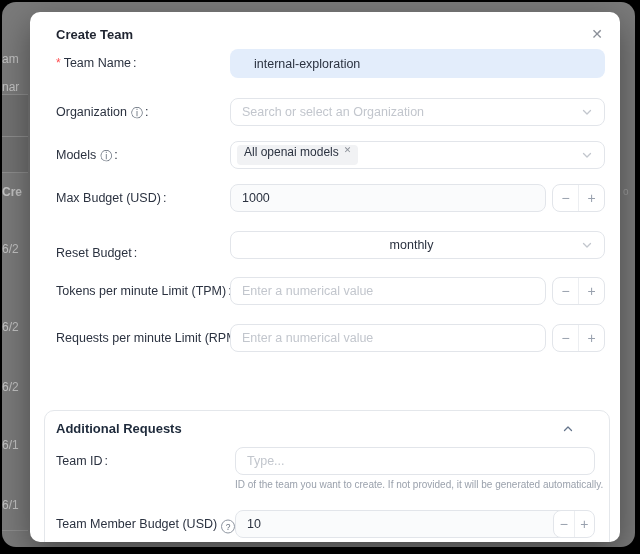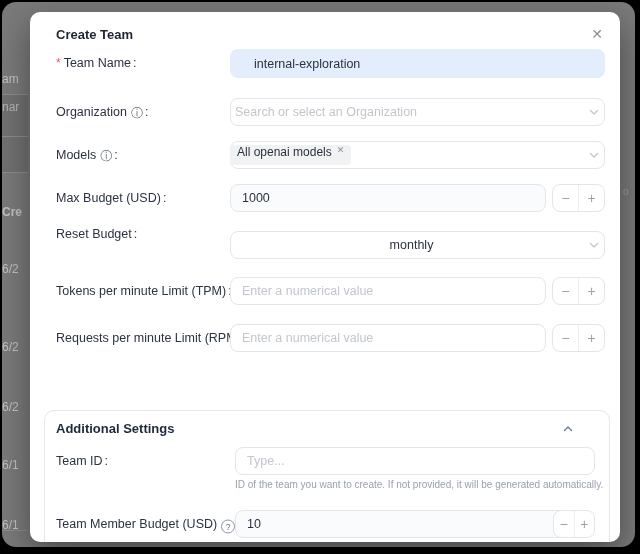--- a/index.html
+++ b/index.html
@@ -1,21 +1,21 @@
 <!DOCTYPE html>
 <html><head>
 <meta charset="utf-8">
 <style>
   html,body{margin:0;padding:0;background:#000;width:640px;height:554px;overflow:hidden;
     font-family:"Liberation Sans","DejaVu Sans",sans-serif;-webkit-font-smoothing:antialiased;}
   .stage{position:relative;width:640px;height:554px;background:#000;}
   
   .window{position:absolute;left:2px;top:2px;right:5px;bottom:7px;background:#7a7a7a;
     border-radius:14px;overflow:hidden;}
-  .bg-frag{position:absolute;color:#c2c2c2;font-size:12px;left:0;white-space:nowrap;margin-top:20px;}
+  .bg-frag{position:absolute;color:#c2c2c2;font-size:12px;left:0;white-space:nowrap;}
   .bg-line{position:absolute;left:0;width:26px;height:1px;background:#8d8d8d;}
   .bg-block{position:absolute;left:0;width:26px;background:rgba(0,0,0,0.07);}
   .bg-frag-r{position:absolute;color:#9c9c9c;font-size:10px;}
 
   
   .modal{position:absolute;left:30px;top:12px;width:590px;height:530px;background:#fff;
     border-radius:10px;box-shadow:0 12px 34px rgba(0,0,0,.4);overflow:hidden;}
   .modal-title{position:absolute;left:26px;top:15px;font-size:13px;font-weight:bold;color:#1f2430;}
   .close-btn{position:absolute;top:11px;right:12px;width:22px;height:22px;display:flex;
     align-items:center;justify-content:center;color:#8a8f98;font-size:14px;cursor:pointer;}
@@ -24,21 +24,21 @@
   .req{color:#ff4d4f;margin-right:3px;font-size:12px;}
   .colon{margin-left:2px;color:#2b3240;}
   .info-i{display:inline-block;color:#626b78;font-size:12px;margin-left:4px;transform:translateY(0.5px);}
   .q-i{display:inline-flex;width:12px;height:12px;border:1px solid #8e95a0;border-radius:50%;
     align-items:center;justify-content:center;font-size:8.5px;color:#626b78;margin-left:4px;transform:translateY(1.5px);}
 
   .ctl{position:absolute;left:200px;box-sizing:border-box;}
   .input-hl{width:375px;height:29px;background:#e3edfb;border:none;border-radius:8px;
     padding:0 24px;font-size:12.5px;color:#2b3240;font-family:inherit;outline:none;box-sizing:border-box;}
   .select{width:375px;height:28px;background:#fff;border:1px solid #e2e5ea;border-radius:8px;
-    display:flex;align-items:center;padding:0 4px;box-sizing:border-box;cursor:pointer;}
+    display:flex;align-items:center;padding:0 11px;box-sizing:border-box;cursor:pointer;}
   .placeholder{font-size:12.5px;color:#c2c6cd;flex:1;white-space:nowrap;overflow:hidden;}
   .sel-value{font-size:12.5px;color:#2b3240;flex:1;text-align:center;}
   .chev{flex:0 0 auto;display:flex;}
   .tag{display:inline-flex;background:#f1f2f4;border-radius:4px;height:20px;
     padding:0 7px;font-size:12px;color:#2b3240;margin-left:-5px;}
   .tag-x{font-size:9px;color:#8c9199;margin-left:5px;cursor:pointer;}
 
   .num-input{height:28px;background:#fff;border:1px solid #e2e5ea;border-radius:8px;
     padding:0 11px;font-size:12.5px;color:#2b3240;font-family:inherit;outline:none;box-sizing:border-box;}
   .num-input.filled{background:#fafbfc;}
@@ -119,21 +119,21 @@
     <div class="flabel" style="top:177px">
       <span>Max Budget (USD)</span><span class="colon">:</span>
     </div>
     <input class="ctl num-input filled" style="top: 172px; width: 316px;" type="text" value="1000">
     <div class="stepper" style="left:522px;top:172px;width:53px">
       <span class="step-btn">−</span>
       <span class="step-div"></span>
       <span class="step-btn">+</span>
     </div>
 
-    <div class="flabel" style="top:213px">
+    <div class="flabel" style="top:232px">
       <span>Reset Budget</span><span class="colon">:</span>
     </div>
     <div class="ctl select" style="top:219px">
       <span class="sel-value">monthly</span>
       <span class="chev">
         <svg width="12" height="12" viewBox="0 0 12 12">
             <path d="M2.5 4.5l3.5 3.5 3.5-3.5" fill="none" stroke="#c2c6cd" stroke-width="1.3" stroke-linecap="round" stroke-linejoin="round"></path>
           </svg>
       </span>
     </div>
@@ -152,21 +152,21 @@
       <span>Requests per minute Limit (RPM)</span><span class="colon">:</span>
     </div>
     <input class="ctl num-input" style="top: 312px; width: 316px;" type="text" placeholder="Enter a numerical value">
     <div class="stepper" style="left:522px;top:312px;width:53px">
       <span class="step-btn">−</span>
       <span class="step-div"></span>
       <span class="step-btn">+</span>
     </div>
 
     <div class="panel"></div>
-    <div class="panel-title">Additional Settings</div>
+    <div class="panel-title">Additional Requests</div>
     <span class="panel-chev">
       <svg width="12" height="12" viewBox="0 0 12 12">
           <path d="M2.5 7.5L6 4l3.5 3.5" fill="none" stroke="#64748b" stroke-width="1.3" stroke-linecap="round" stroke-linejoin="round"></path>
         </svg>
     </span>
 
     <div class="flabel" style="top:440px">
       <span>Team ID</span><span class="colon">:</span>
     </div>
     <input class="ctl num-input" style="left: 205px; top: 435px; width: 360px;" type="text" placeholder="Type...">

